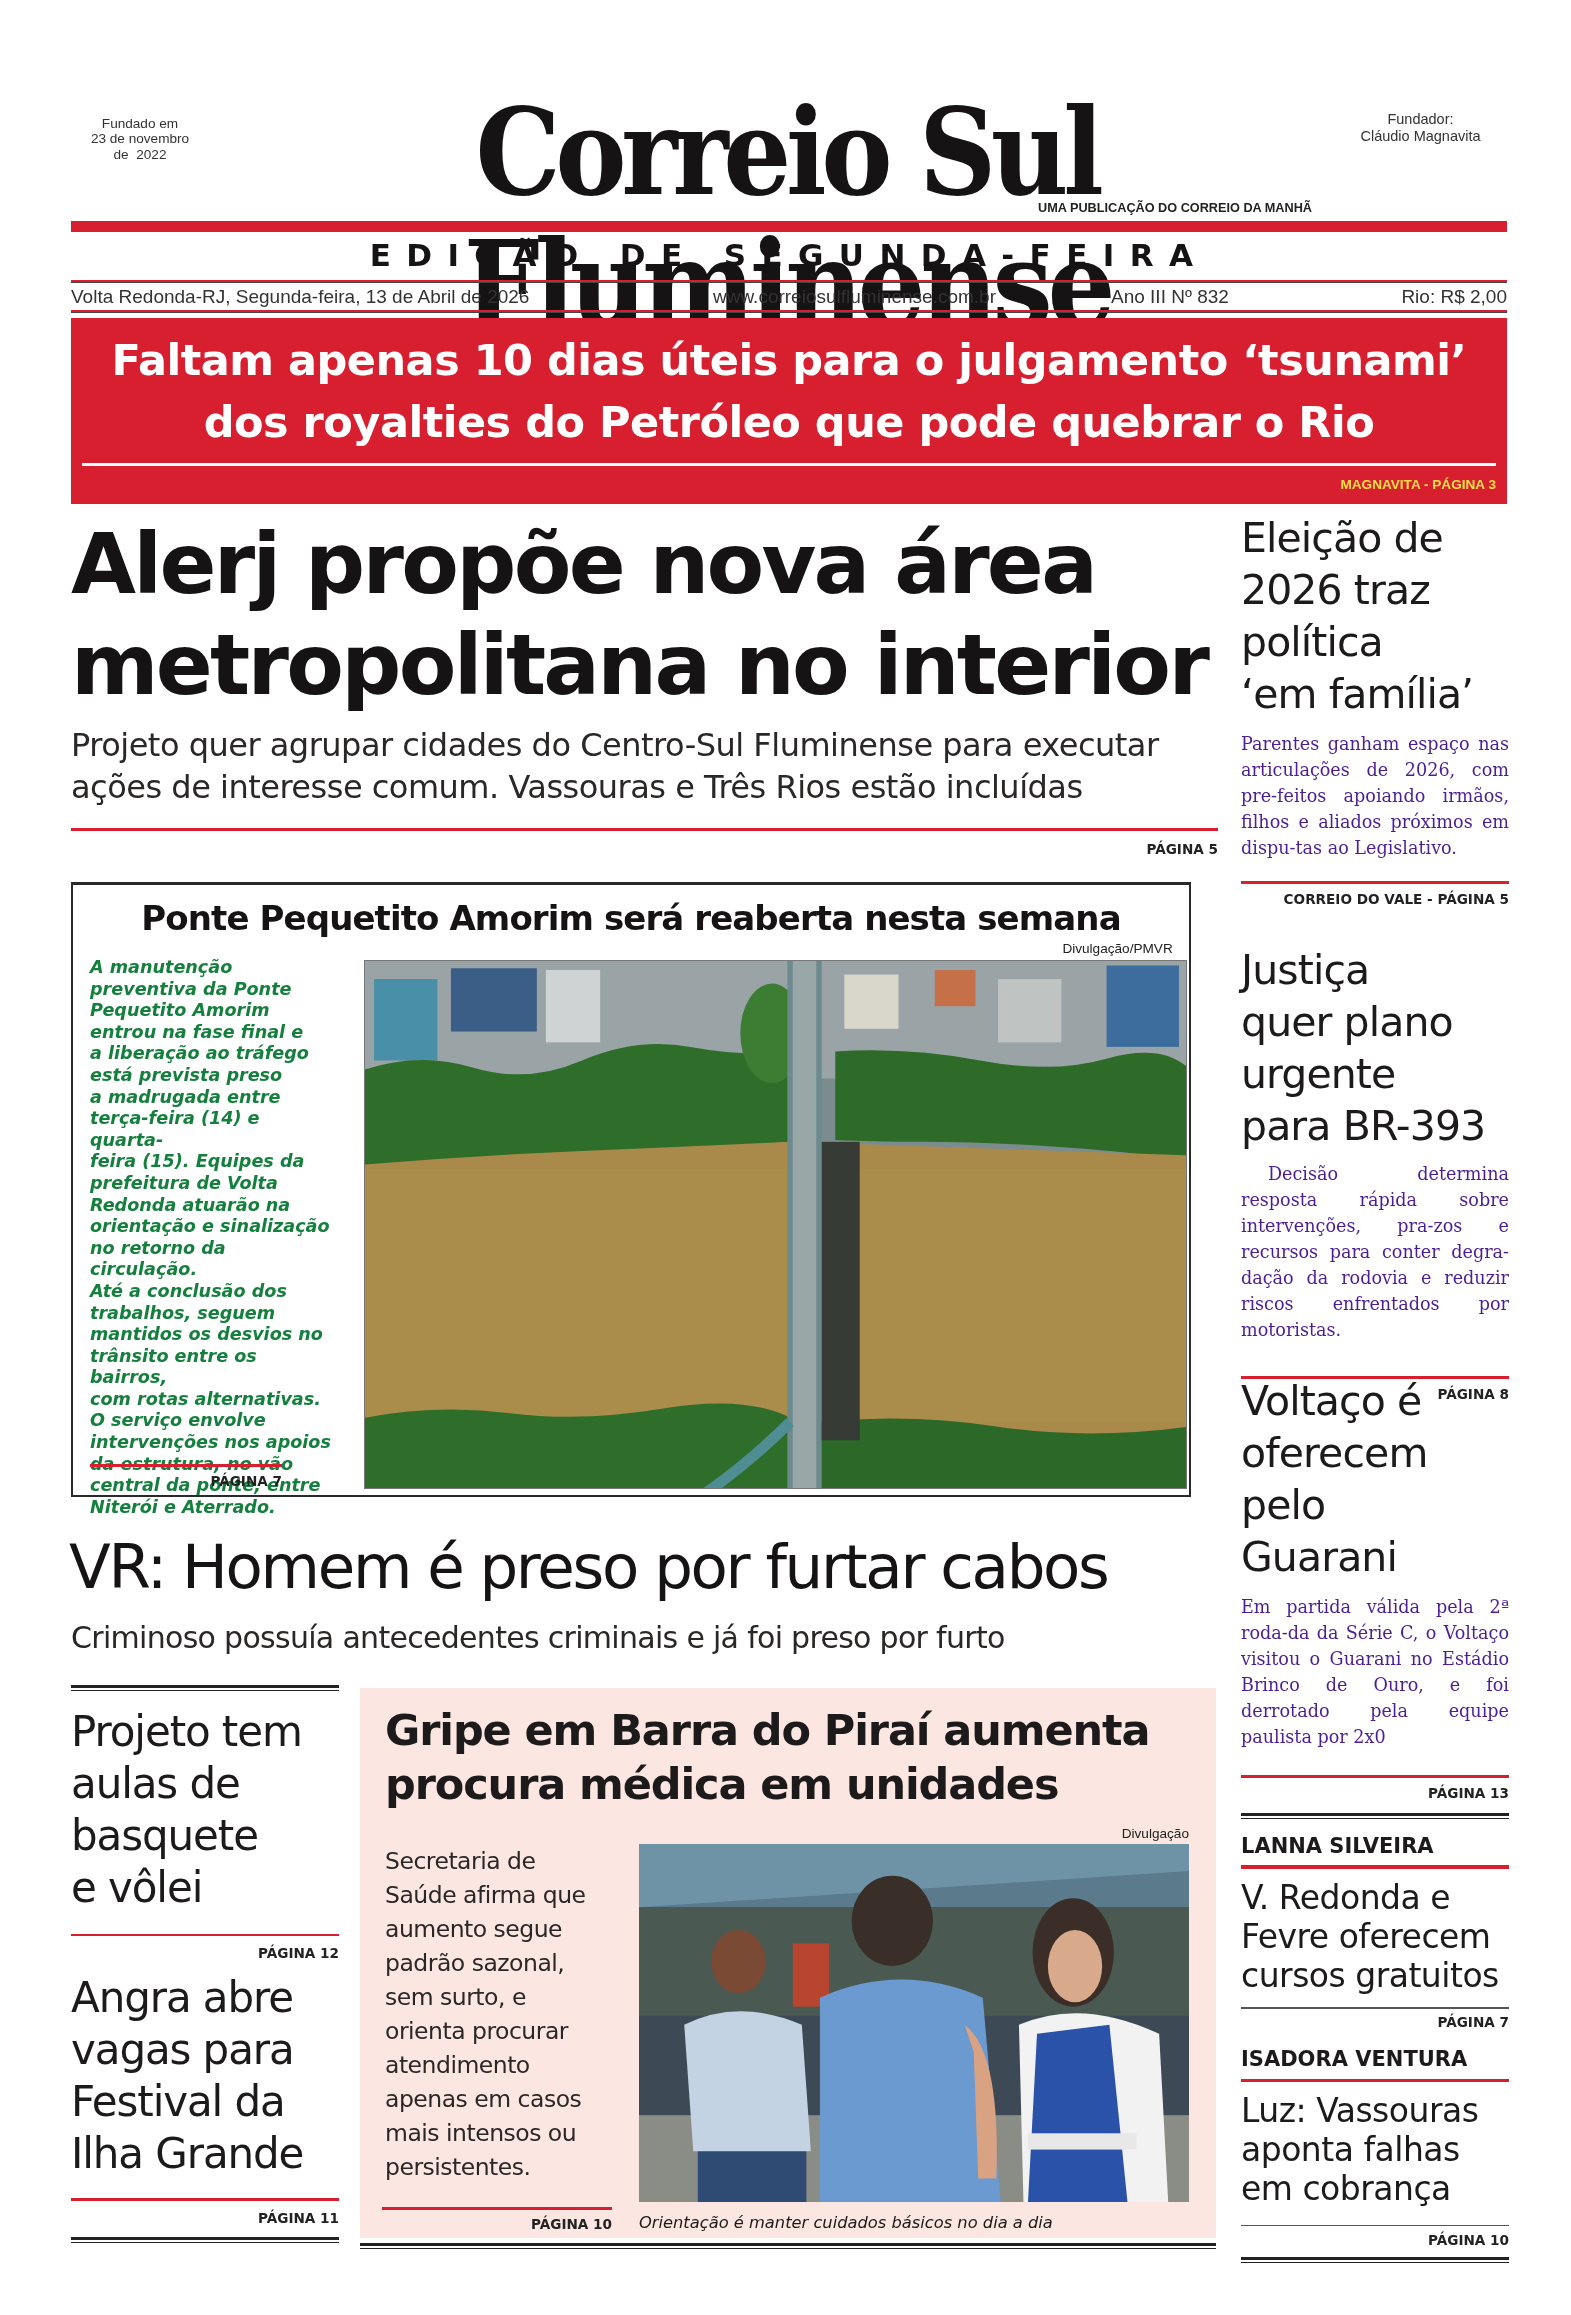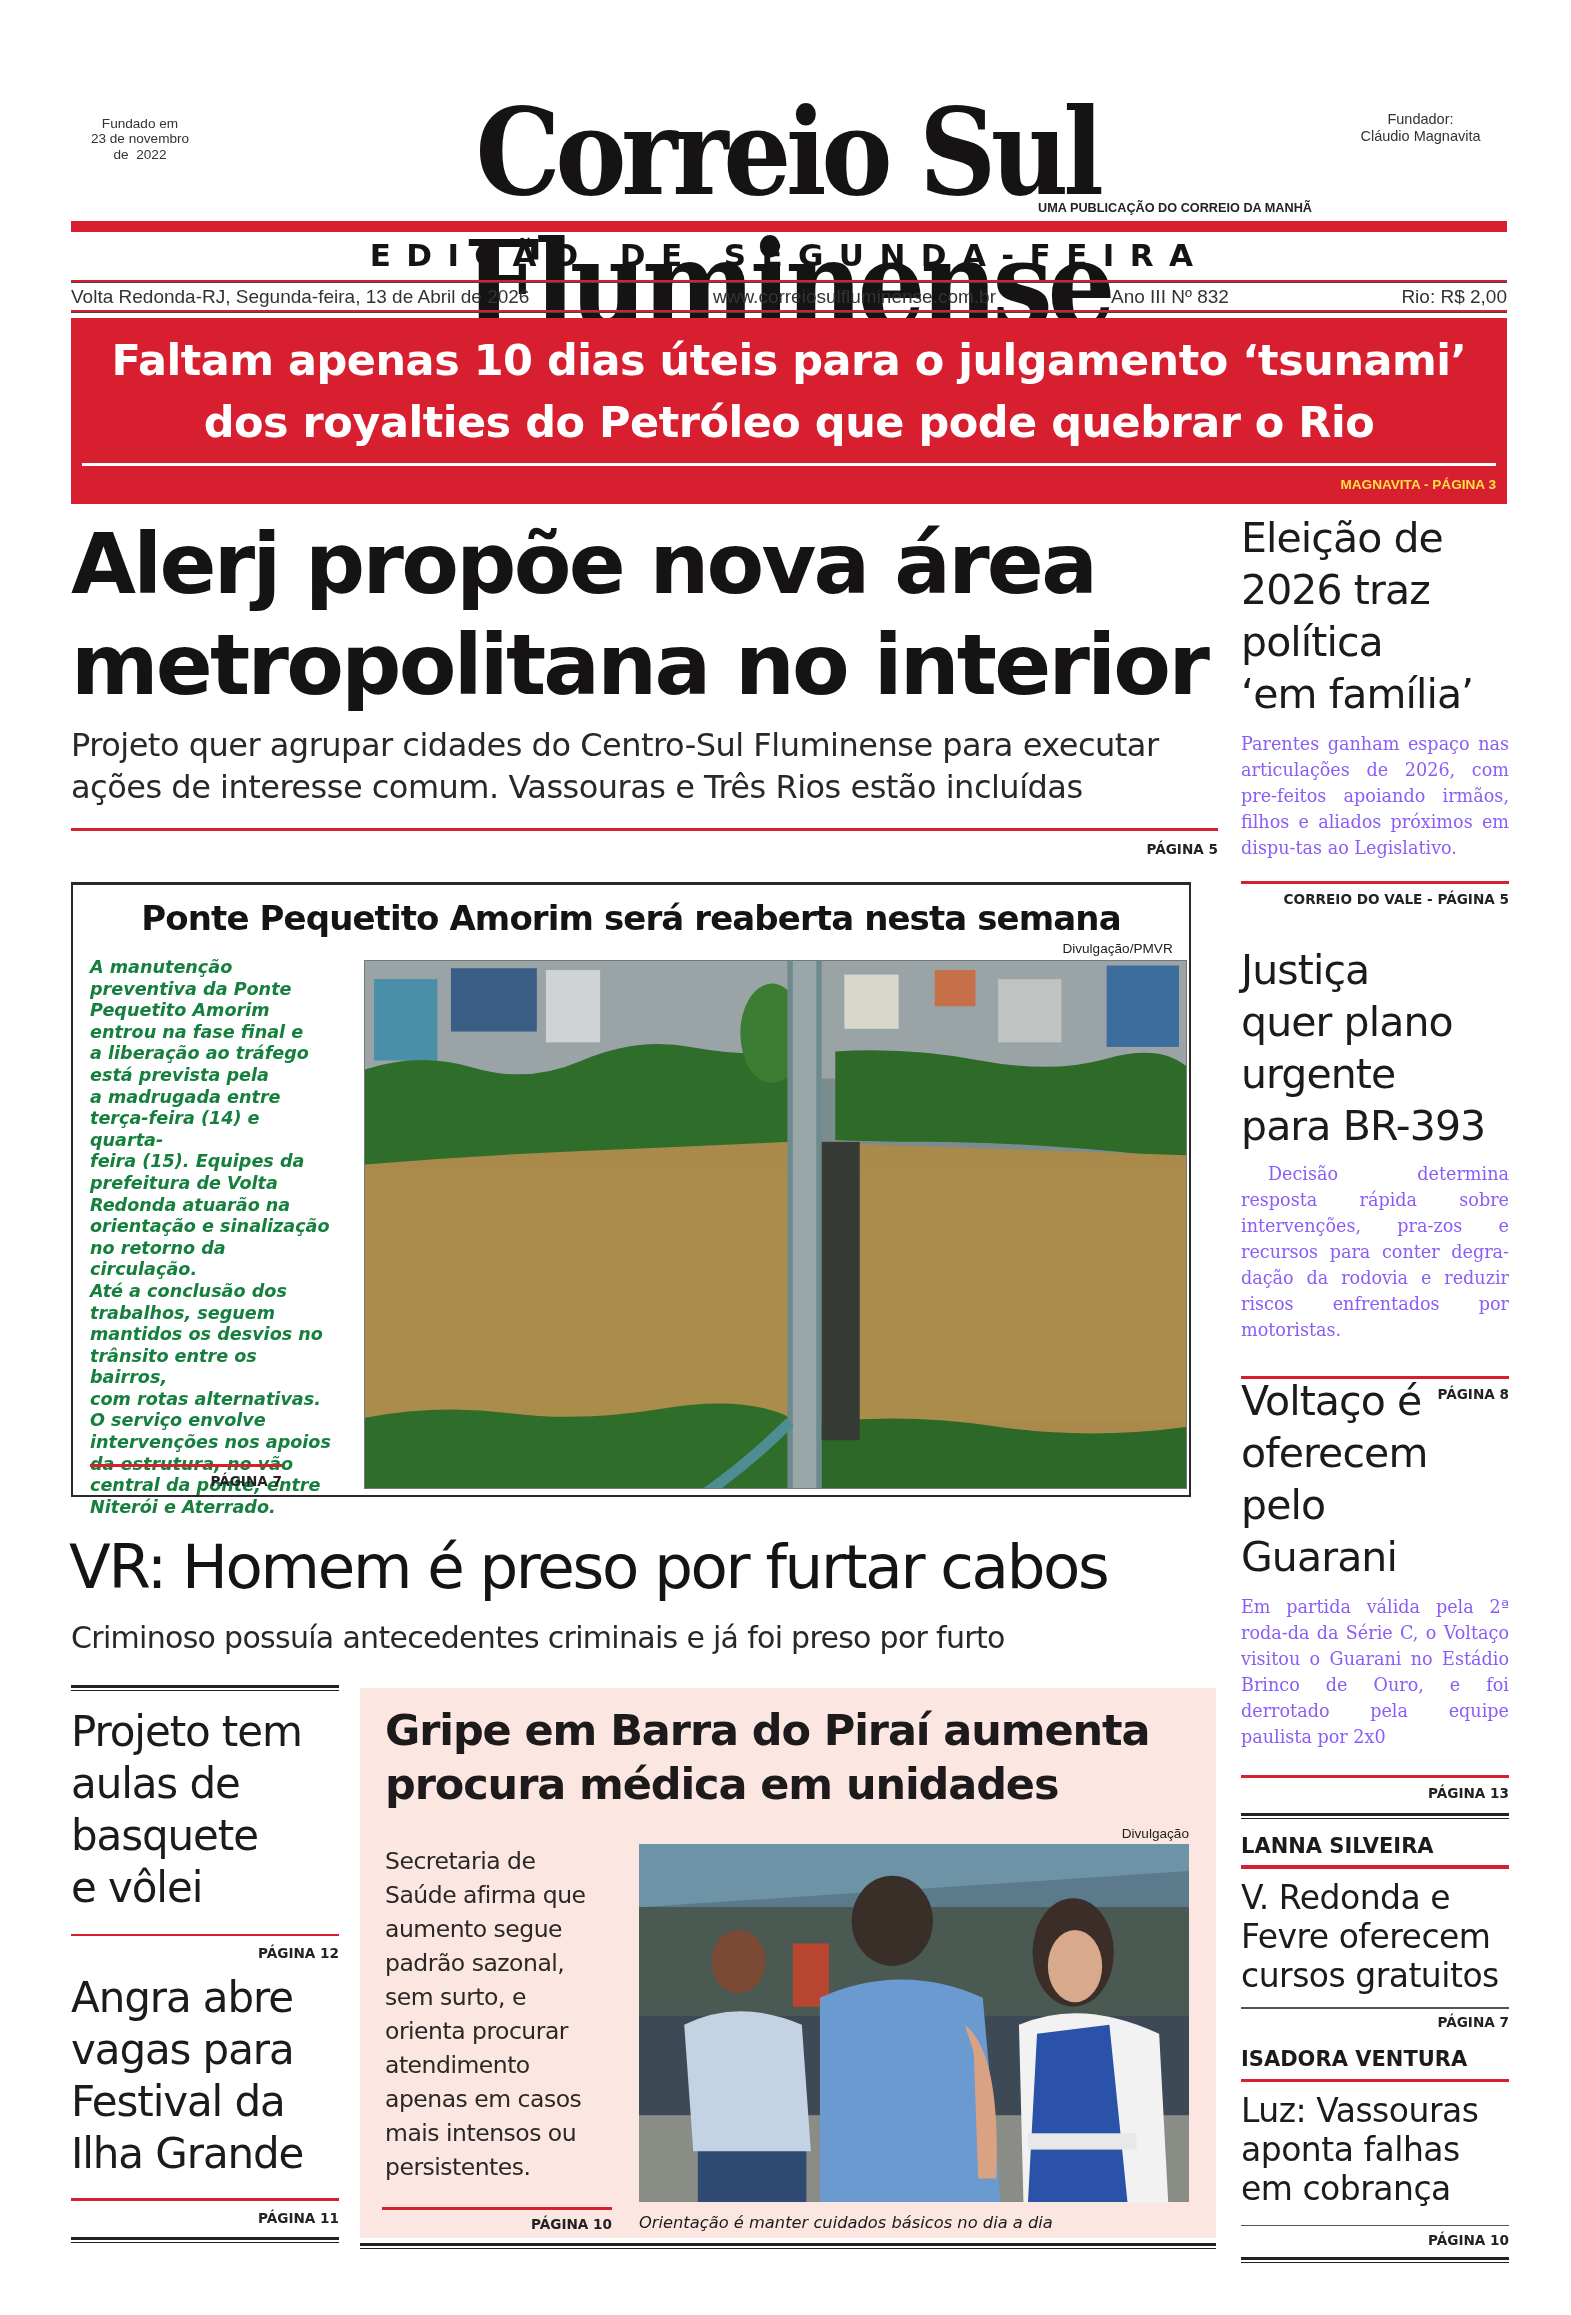--- a/index.html
+++ b/index.html
@@ -54,21 +54,21 @@
   .gripe-credit { position: absolute; right: 27px; top: 138px; font-family: "Liberation Sans", sans-serif; font-size: 13.6px; color: #222; }
   .gripe-text { position: absolute; left: 25px; top: 156px; width: 235px; font-family: "DejaVu Sans", sans-serif; font-size: 23.5px; line-height: 34px; letter-spacing: -0.5px; color: #2a2727; }
   .gripe-rule { position: absolute; left: 22px; top: 519px; width: 230px; height: 2.7px; background: #d71f30; }
   .gripe-page { position: absolute; left: 22px; top: 528px; width: 230px; }
   .gripe-photo { position: absolute; left: 279px; top: 156px; width: 550px; height: 358px; overflow: hidden; }
   .gripe-caption { position: absolute; left: 279px; top: 525px; font-family: "DejaVu Sans", sans-serif; font-style: italic; font-size: 16.3px; color: #1c1a1a; }
 
   
   .rc { left: 1241px; width: 268px; }
   .rc-head { font-family: "DejaVu Sans", sans-serif; font-size: 41px; line-height: 52px; letter-spacing: -0.9px; color: #1c1a1a; }
-  .rc-body { font-family: "DejaVu Serif", serif; font-size: 17.6px; line-height: 26px; color: #8b5cf6; text-align: justify; hyphens: manual; }
+  .rc-body { font-family: "DejaVu Serif", serif; font-size: 17.6px; line-height: 26px; color: #4c1d95; text-align: justify; hyphens: manual; }
   .rc-small-head { font-family: "DejaVu Sans", sans-serif; font-size: 33px; line-height: 39px; letter-spacing: -0.5px; color: #1c1a1a; }
   .byline { font-family: "DejaVu Sans", sans-serif; font-weight: bold; font-size: 21px; color: #1c1a1a; }
   .gray-rule { height: 1.8px; background: #555; }
 </style>
 </head>
 <body>
 
 <div class="abs founded">
   <div>Fundado em</div>
   <div>23 de novembro</div>
@@ -117,21 +117,21 @@
 
 <div class="abs bridge-box">
   <div class="bridge-title">Ponte Pequetito Amorim será reaberta nesta semana</div>
   <div class="bridge-credit">Divulgação/PMVR</div>
   <div class="bridge-text">
     <div>A manutenção</div>
     <div>preventiva da Ponte</div>
     <div>Pequetito Amorim</div>
     <div>entrou na fase final e</div>
     <div>a liberação ao tráfego</div>
-    <div>está prevista pela</div>
+    <div>está prevista preso</div>
     <div>a madrugada entre</div>
     <div>terça-feira (14) e quarta-</div>
     <div>feira (15). Equipes da</div>
     <div>prefeitura de Volta</div>
     <div>Redonda atuarão na</div>
     <div>orientação e sinalização</div>
     <div>no retorno da circulação.</div>
     <div>Até a conclusão dos</div>
     <div>trabalhos, seguem</div>
     <div>mantidos os desvios no</div>

